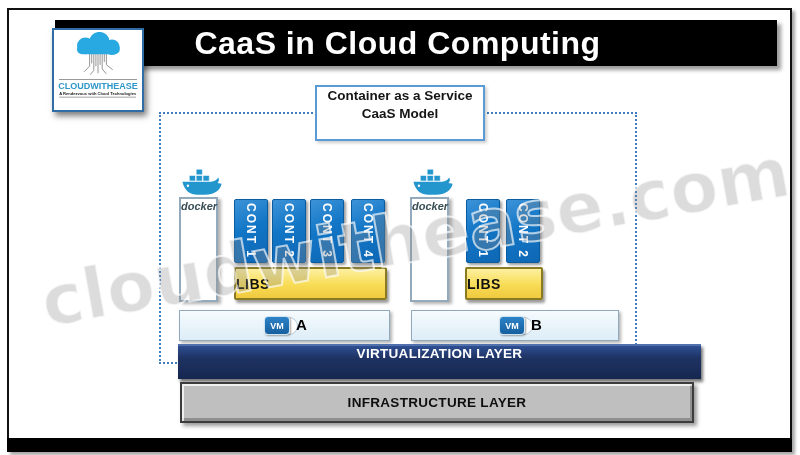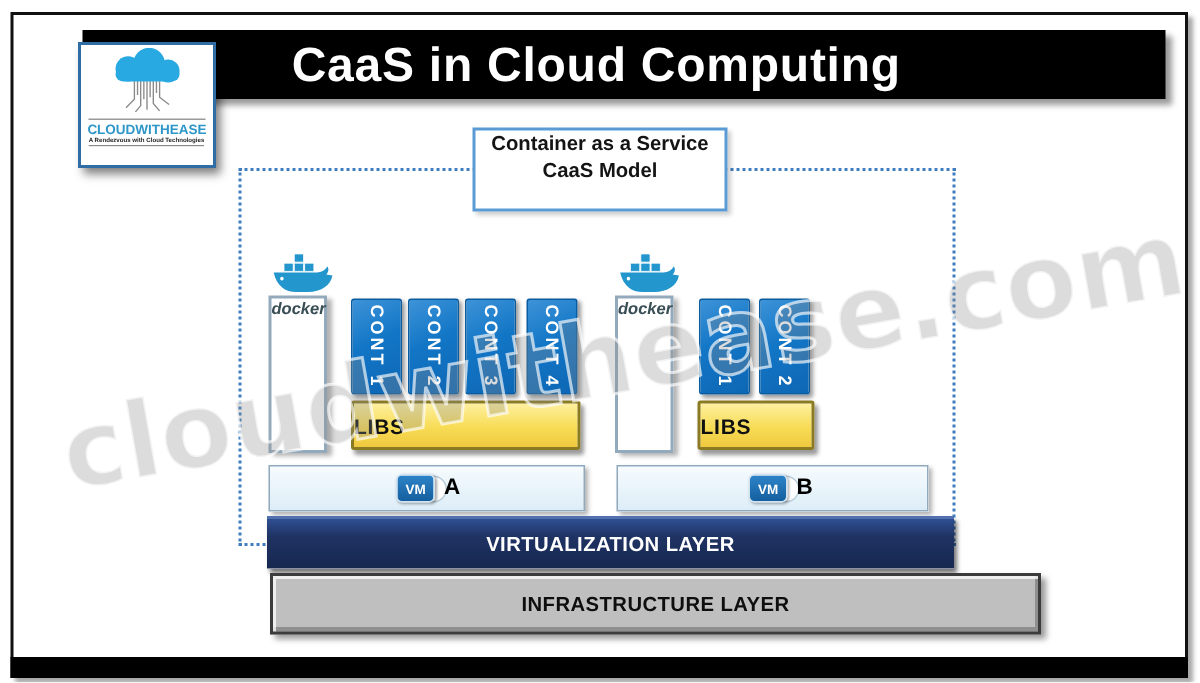--- a/index.html
+++ b/index.html
@@ -86,24 +86,24 @@
     color:#fff; font-size:9px; font-weight:bold; display:flex; align-items:center; justify-content:center;
     box-shadow:1px 1px 2px rgba(0,0,0,0.35);
   }
   .vm-badge::before {
     content:""; position:absolute; right:-9px; top:0px; width:16px; height:16px;
     background:#fff; border:1px solid #B9CCDA; border-radius:50%; z-index:-1;
   }
   .vm-name { position:absolute; top:5px; font-size:15px; font-weight:bold; color:#000; }
   
   .virt-layer {
-    position:absolute; left:178px; top:344px; width:458px; height:35px; z-index:2;
+    position:absolute; left:178px; top:344px; width:523px; height:35px; z-index:2;
     background:linear-gradient(#2E4F92 0%,#1F3364 35%,#16274F 100%);
     border-top:2px solid #5070AE; box-shadow:2px 3px 3px rgba(0,0,0,0.55);
-    display:flex; align-items:center; justify-content:center;
+    display:flex; justify-content:center;
     color:#fff; font-weight:bold; font-size:13.5px; letter-spacing:0.3px;
   }
   .infra-layer {
     position:absolute; left:180px; top:382px; width:514px; height:41px; z-index:2;
     background:#BFBFBF; border:2px solid #3C3C3C;
     box-shadow:inset 2px 2px 0 rgba(255,255,255,0.75), inset -2px -3px 0 rgba(0,0,0,0.25), 3px 3px 4px rgba(0,0,0,0.4);
     display:flex; align-items:center; justify-content:center;
     color:#0E0E0E; font-weight:bold; font-size:13.5px; letter-spacing:0.3px;
   }
   

